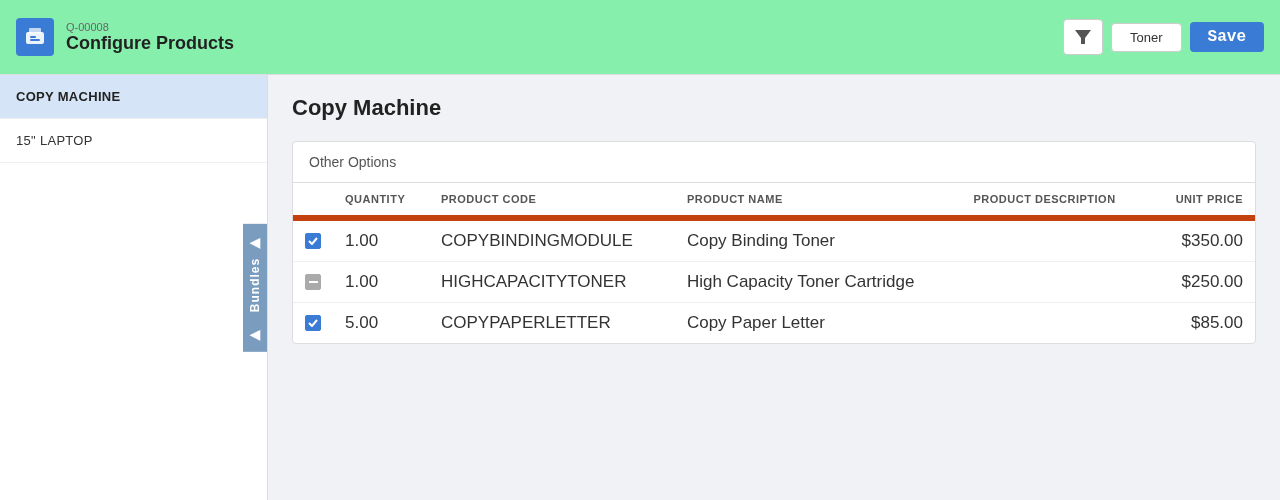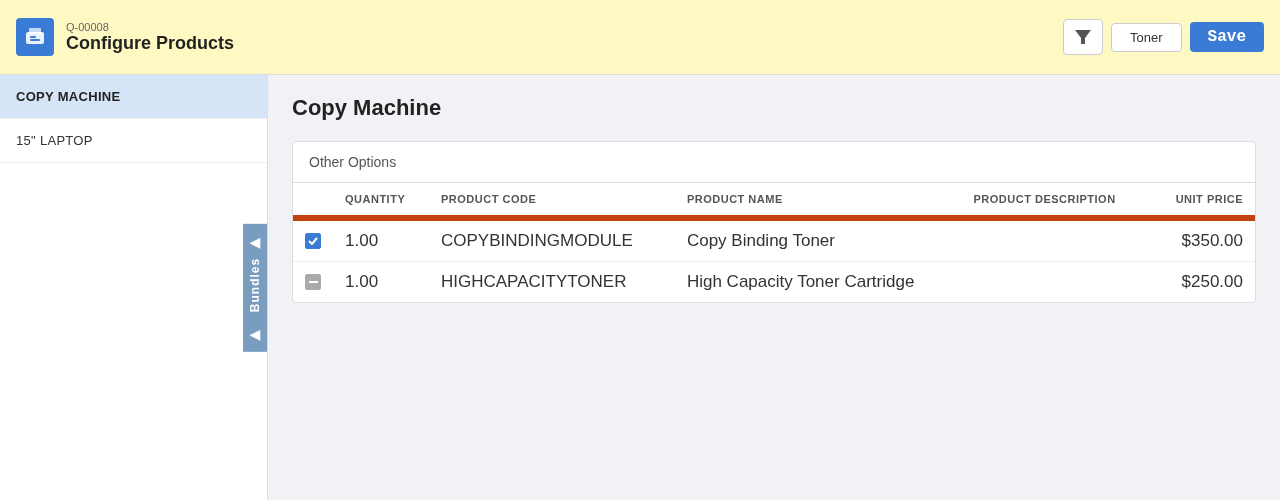--- a/index.html
+++ b/index.html
@@ -3,21 +3,21 @@
   <meta charset="utf-8">
   <style>
     * { box-sizing: border-box; margin: 0; padding: 0; }
     body { font-family: Arial, sans-serif; font-size: 13px; background: #f0f2f5; height: 500px; overflow: hidden; }
 
     
     .header {
       display: flex;
       align-items: center;
       justify-content: space-between;
-      background: #fef9c3;
+      background: #86efac;
       border-bottom: 1px solid #ddd;
       padding: 0 16px;
       height: 75px;
     }
     .header-left {
       display: flex;
       align-items: center;
       gap: 12px;
     }
     .header-icon {
@@ -298,17 +298,31 @@
                 <div class="cb-partial">
                   <div class="cb-partial-line"></div>
                 </div>
               </td>
               <td>1.00</td>
               <td>HIGHCAPACITYTONER</td>
               <td>High Capacity Toner Cartridge</td>
               <td></td>
               <td class="price">$250.00</td>
             </tr>
+            <tr>
+              <td class="checkbox-cell">
+                <div class="cb-checked">
+                  <svg width="10" height="8" viewBox="0 0 10 8">
+                    <polyline points="1,4 4,7 9,1" stroke="white" stroke-width="2" fill="none"></polyline>
+                  </svg>
+                </div>
+              </td>
+              <td>5.00</td>
+              <td>COPYPAPERLETTER</td>
+              <td>Copy Paper Letter</td>
+              <td></td>
+              <td class="price">$85.00</td>
+            </tr>
           </tbody>
       </table>
     </div>
   </div>
 </div>
 
 </body></html>

